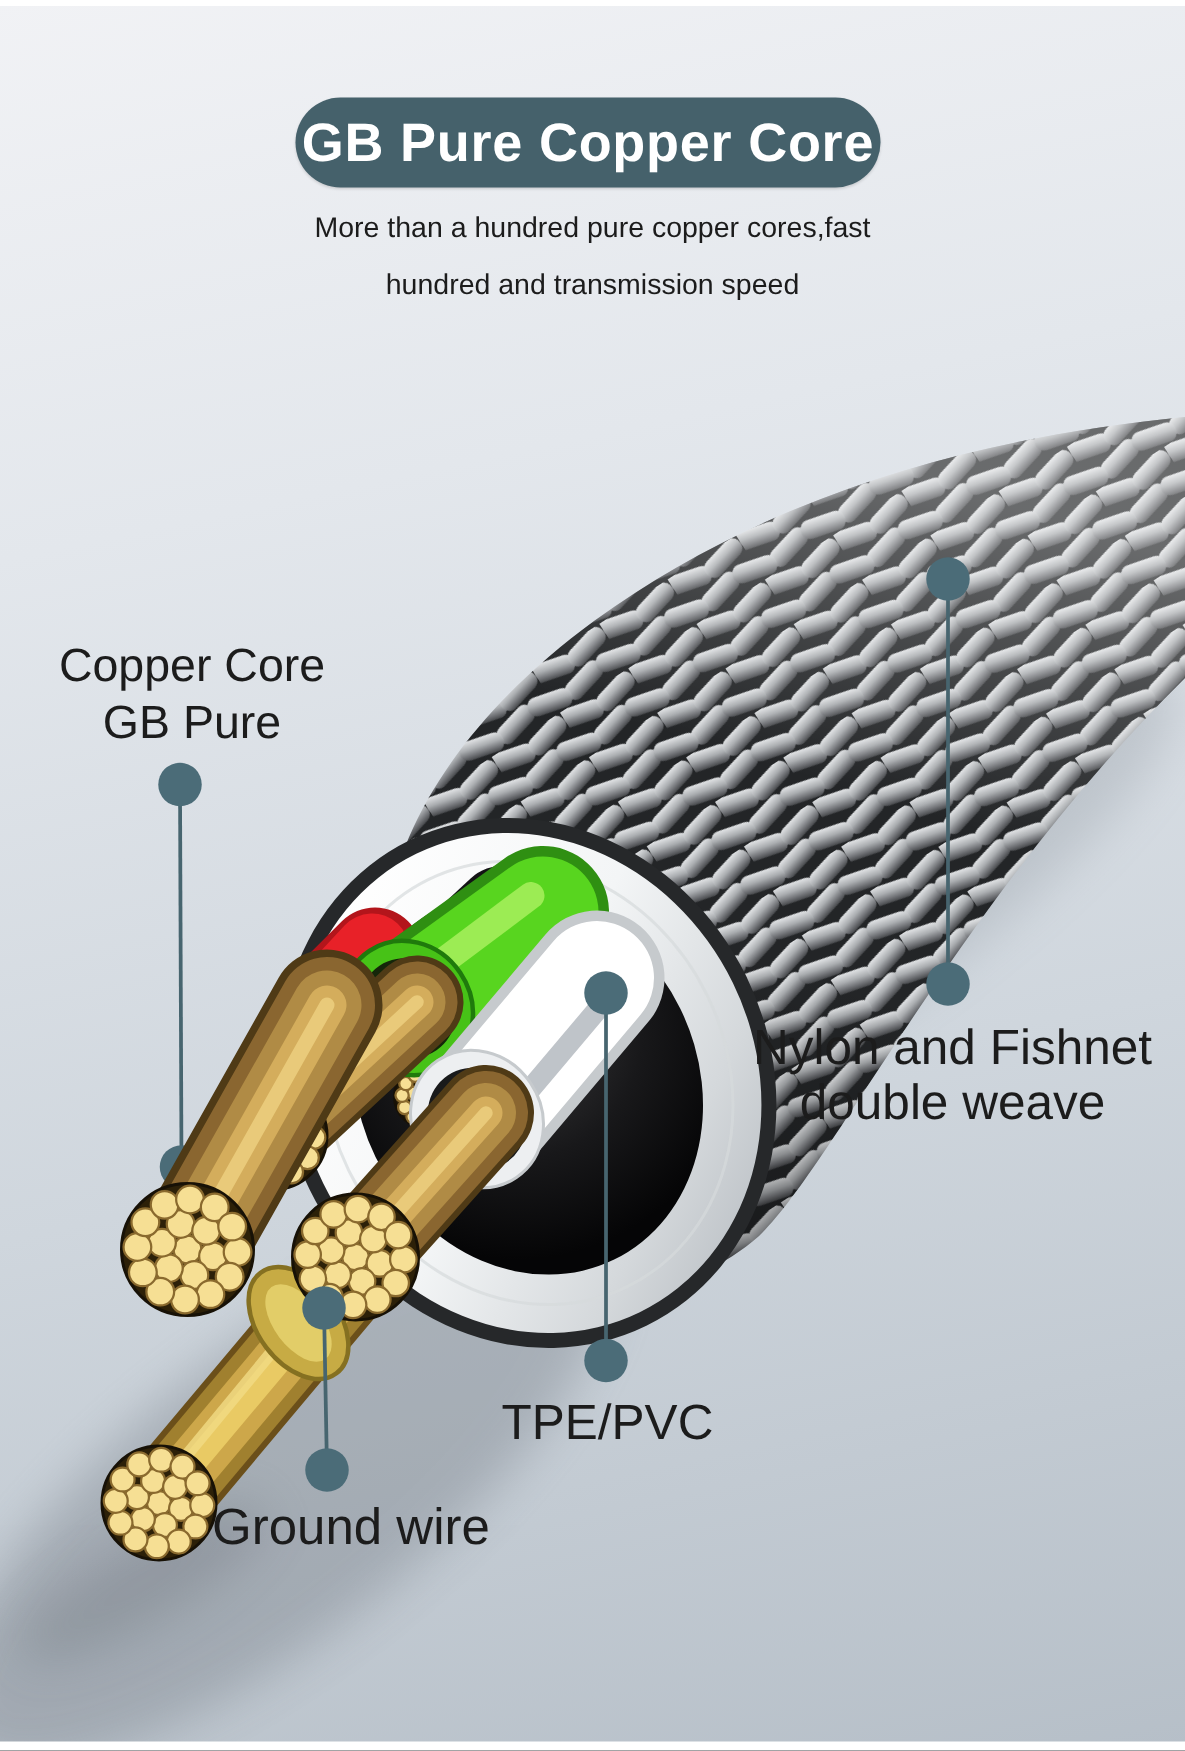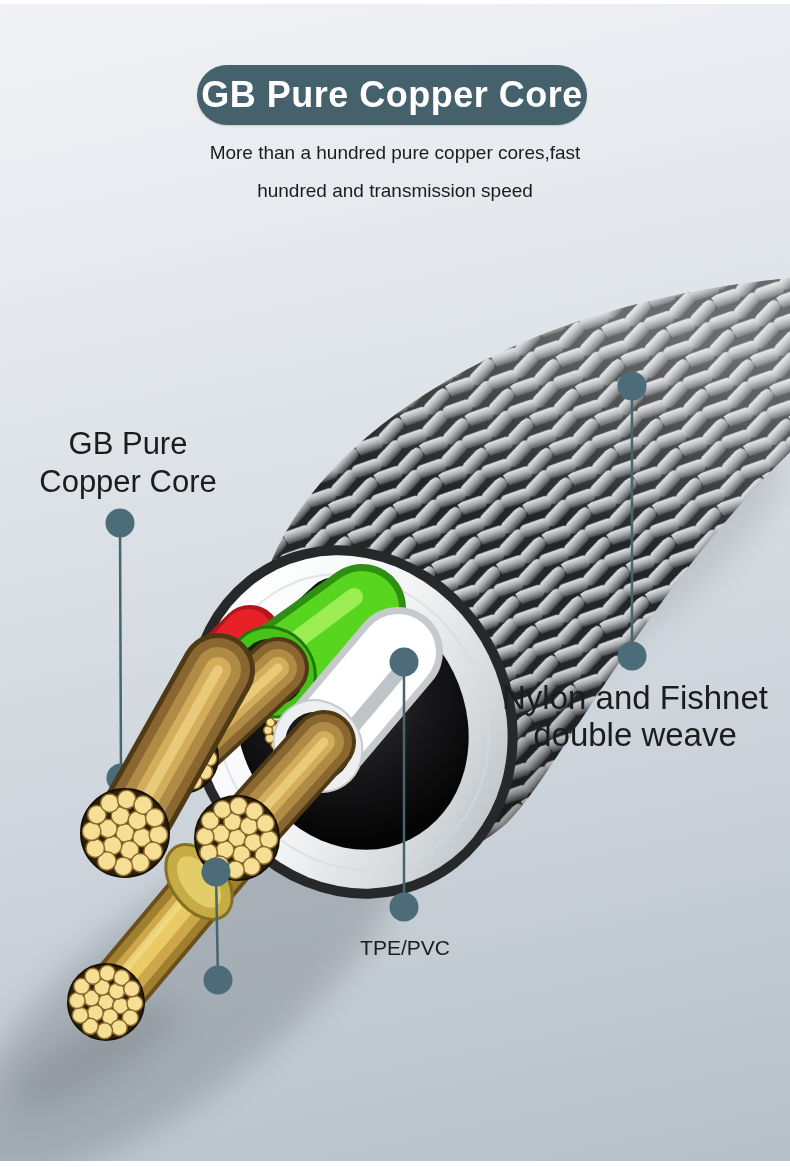--- a/index.html
+++ b/index.html
@@ -19,21 +19,21 @@
   }
   .subtitle{
     position:absolute;left:0;top:134px;width:100%;text-align:center;
     font-size:19px;line-height:38px;color:var(--text,#1c1c1c);
   }
   .art{position:absolute;left:0;top:0;width:790px;height:1167px;}
   .label{position:absolute;text-align:center;color:var(--text,#1c1c1c);}
   .label div{white-space:nowrap;}
   .label-copper{left:8px;top:425px;width:240px;font-size:31px;line-height:38px;}
   .label-weave{left:470px;top:679px;width:330px;font-size:33px;line-height:37px;}
-  .label-tpe{left:305px;top:930px;width:200px;font-size:21px;line-height:36px;}
+  .label-tpe{left:305px;top:930px;width:200px;font-size:33px;line-height:36px;}
   .label-ground{left:104px;top:1000px;width:260px;font-size:34px;line-height:36px;}
   .callout-dot{fill:var(--accent,#4b6c78);}
   .callout-line{stroke:var(--accent-line,#47656f);stroke-width:2.5px;fill:none;}
   .face-base{fill:#2c2008;stroke:#171106;stroke-width:2px;}
   .strand-dot{fill:var(--strand-gold,#f6df94);stroke:#8a6a2e;stroke-width:1.5px;}
 </style>
 </head>
 <body>
 
 <div class="page">
@@ -302,23 +302,24 @@
   </svg>
 
   <div class="badge">GB Pure Copper Core</div>
 
   <div class="subtitle">
     <div>More than a hundred pure copper cores,fast</div>
     <div>hundred and transmission speed</div>
   </div>
 
   <div class="label label-copper">
+    <div>Copper Core</div>
     <div>GB Pure</div>
-    <div>Copper Core</div>
   </div>
   <div class="label label-weave">
     <div>Nylon and Fishnet</div>
     <div>double weave</div>
   </div>
   <div class="label label-tpe">TPE/PVC</div>
+  <div class="label label-ground">Ground wire</div>
 
   <div class="edge-strip bottom"></div>
 </div>
 
 </body></html>

